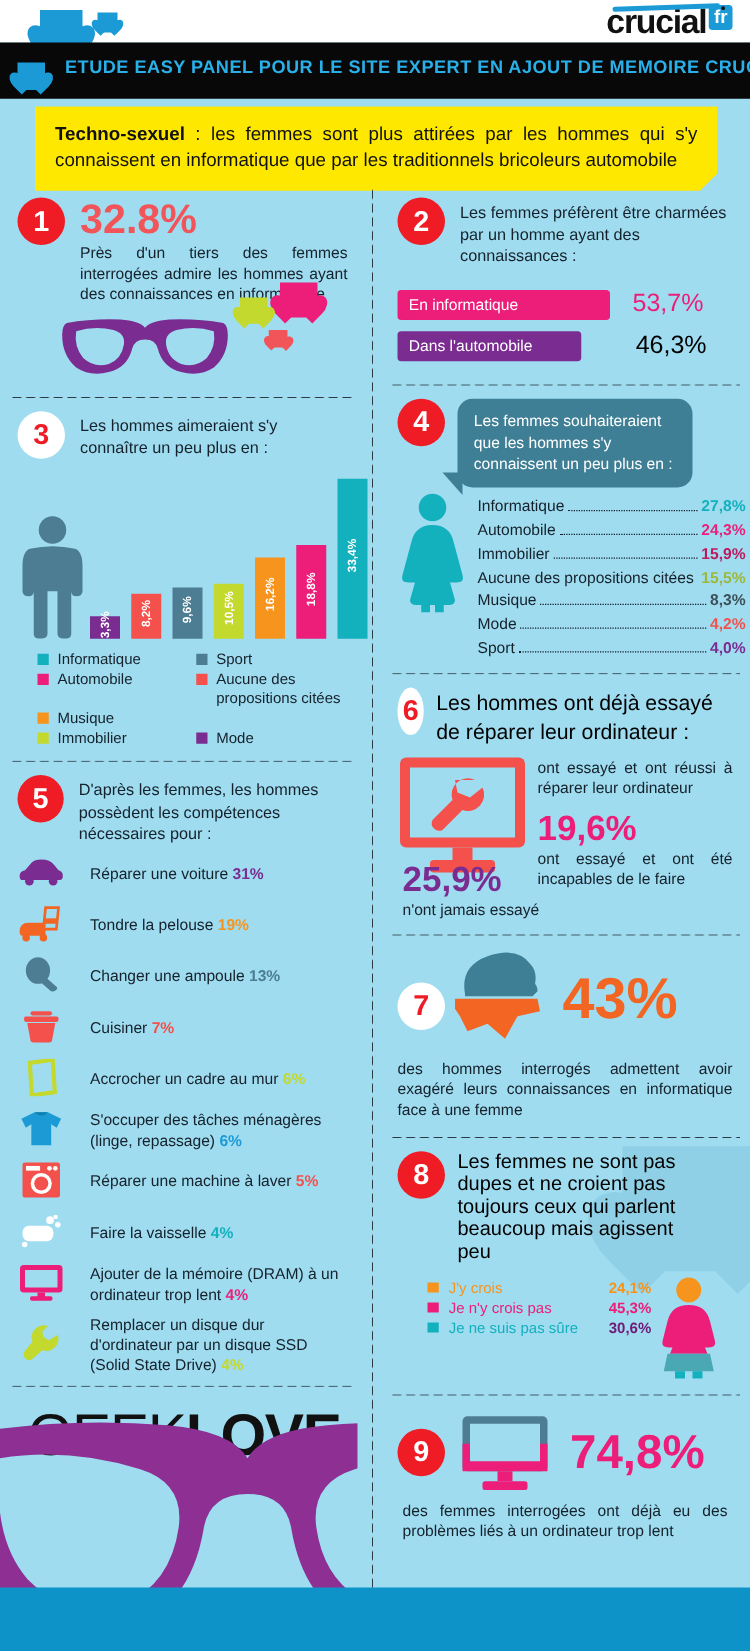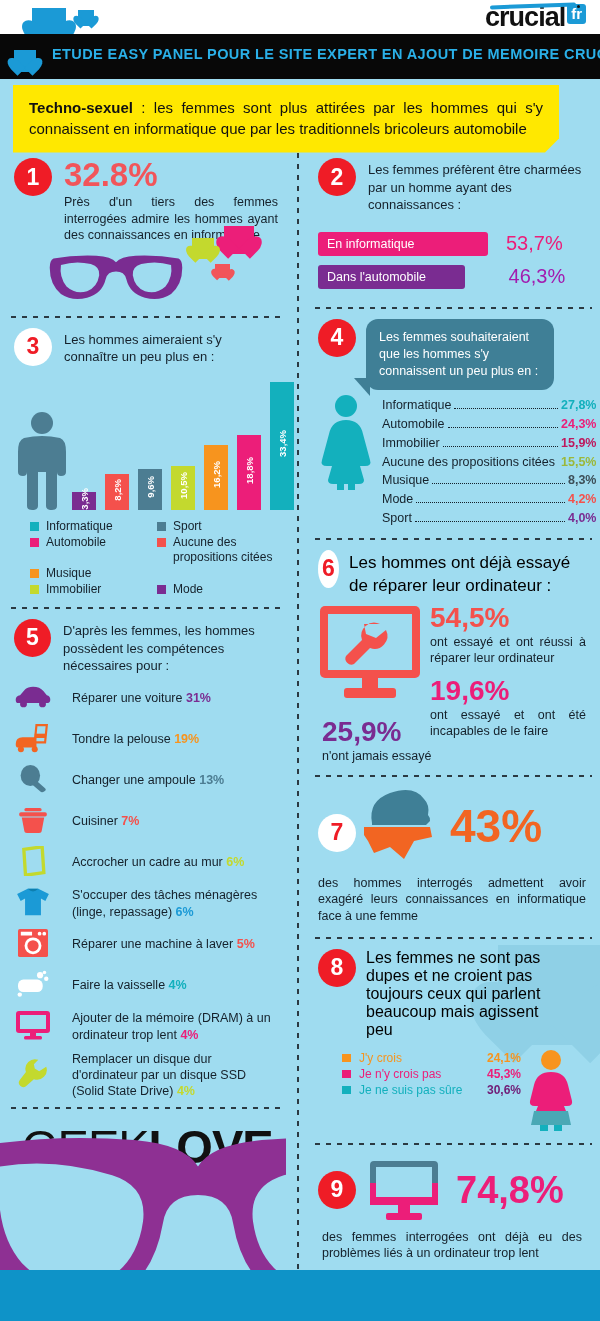--- a/index.html
+++ b/index.html
@@ -23,21 +23,21 @@
   .hdr-black{position:absolute;left:0;top:34px;width:600px;height:45px;background:#080808;}
   .hdr-title{position:absolute;left:52px;top:46px;width:536px;color:#2ab0e8;
     font-size:14.5px;font-weight:bold;letter-spacing:.4px;white-space:nowrap;
     font-family:"Liberation Sans",sans-serif;}
   .hshape{position:absolute;}
   .hshape::before,.hshape::after{content:"";position:absolute;top:0;width:50%;height:80%;
     background:inherit;border-radius:50% 50% 0 0;}
   .hshape::before{left:0;transform:rotate(-45deg);transform-origin:100% 100%;}
   .hshape::after{right:0;transform:rotate(45deg);transform-origin:0 100%;}
 
-  .banner{position:absolute;left:13px;top:85px;width:546px;background:#ffe800;
+  .banner{position:absolute;left:28px;top:85px;width:546px;background:#ffe800;
     padding:12px 16px 13px 16px;box-sizing:border-box;
     clip-path:polygon(0 0,100% 0,100% calc(100% - 14px),calc(100% - 14px) 100%,0 100%);}
   .banner p{margin:0;font-size:15px;line-height:1.42;color:#111;text-align:justify;}
   .banner b{font-weight:bold;}
 
   
   .col-l{position:absolute;left:0;top:148px;width:292px;}
   .col-r{position:absolute;left:304px;top:148px;width:296px;}
 
   .vdots{position:absolute;left:297px;top:150px;width:2px;height:1160px;
@@ -349,21 +349,21 @@
         <div class="num">2</div>
         <div class="txt" style="max-width:215px;">Les femmes préfèrent être charmées par un homme ayant des connaissances :</div>
       </div>
       <div id="bars2" style="margin-top:18px;">
           <div class="bar2">
             <div class="lbl" style="background: rgb(236, 30, 121); width: 170px;">En informatique</div>
             <div class="val" style="color: rgb(236, 30, 121); margin-left: 18px;">53,7%</div>
           </div>
           <div class="bar2">
             <div class="lbl" style="background: rgb(122, 44, 145); width: 146.574px;">Dans l'automobile</div>
-            <div class="val" style="color: #a21caf; margin-left: 44px;">46,3%</div>
+            <div class="val" style="color: #000000; margin-left: 44px;">46,3%</div>
           </div>
         </div>
     </div>
 
     <div class="hdots" style="margin:18px 8px 0 8px;"></div>
 
     <div class="sec" style="padding:10px 14px 0 14px;position:relative;">
       <div style="display:flex;gap:10px;align-items:flex-start;">
         <div class="num">4</div>
         <div class="bubble">Les femmes souhaiteraient que les hommes s'y connaissent un peu plus en :</div>
@@ -428,21 +428,20 @@
 
         <svg width="104" height="96" viewBox="0 0 104 96" style="flex:0 0 104px;">
           <rect x="2" y="2" width="100" height="72" rx="5" fill="#f4514c"></rect>
           <rect x="10" y="10" width="84" height="56" fill="#9fdcf0"></rect>
           <rect x="44" y="74" width="16" height="10" fill="#f4514c"></rect>
           <rect x="26" y="84" width="52" height="10" rx="3" fill="#f4514c"></rect>
           <path d="M62 20 a13 13 0 0 0 -18 16 L28 52 a6 6 0 0 0 8 8 L52 44 a13 13 0 0 0 16 -18
                    L58 34 L48 30 L46 20 Z" fill="#f4514c"></path>
         </svg>
         <div style="flex:1;">
-          <div class="s6pct" style="color:#f4514c;">54,5%</div>
           <div class="s6tx" style="margin-top:2px;">ont essayé et ont réussi à réparer leur ordinateur</div>
           <div class="s6pct" style="color:#ec1e79;margin-top:10px;">19,6%</div>
           <div class="s6tx" style="margin-top:2px;">ont essayé et ont été incapables de le faire</div>
         </div>
       </div>
       <div style="margin-top:-22px;padding-left:4px;">
         <div class="s6pct" style="color:#7a2c91;">25,9%</div>
         <div class="s6tx" style="margin-top:2px;">n'ont jamais essayé</div>
       </div>
     </div>

